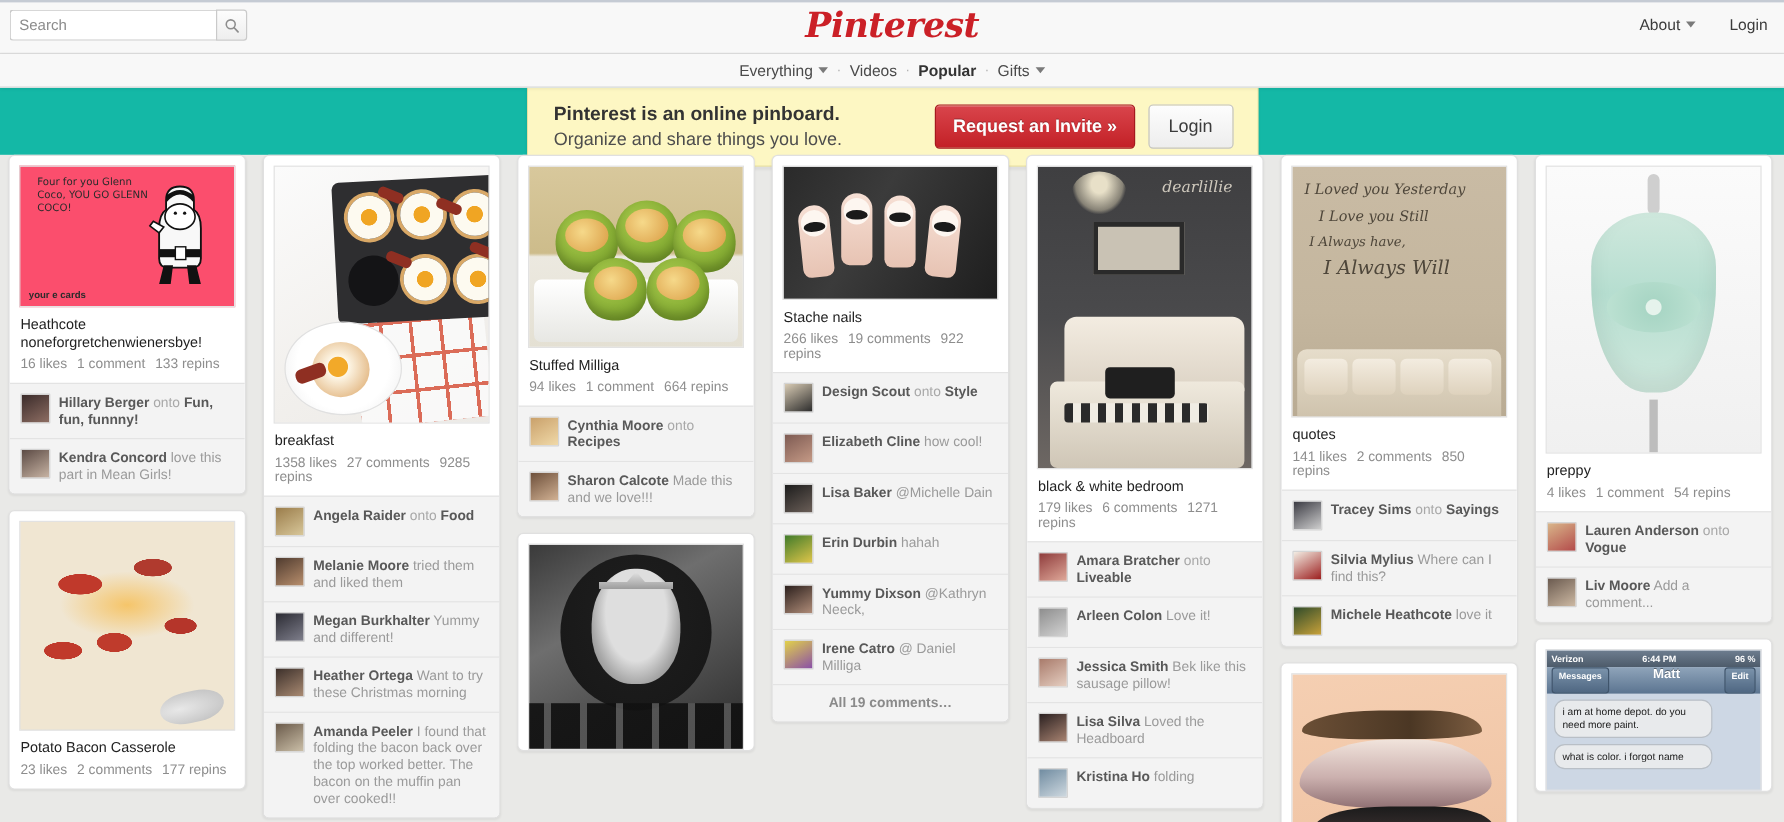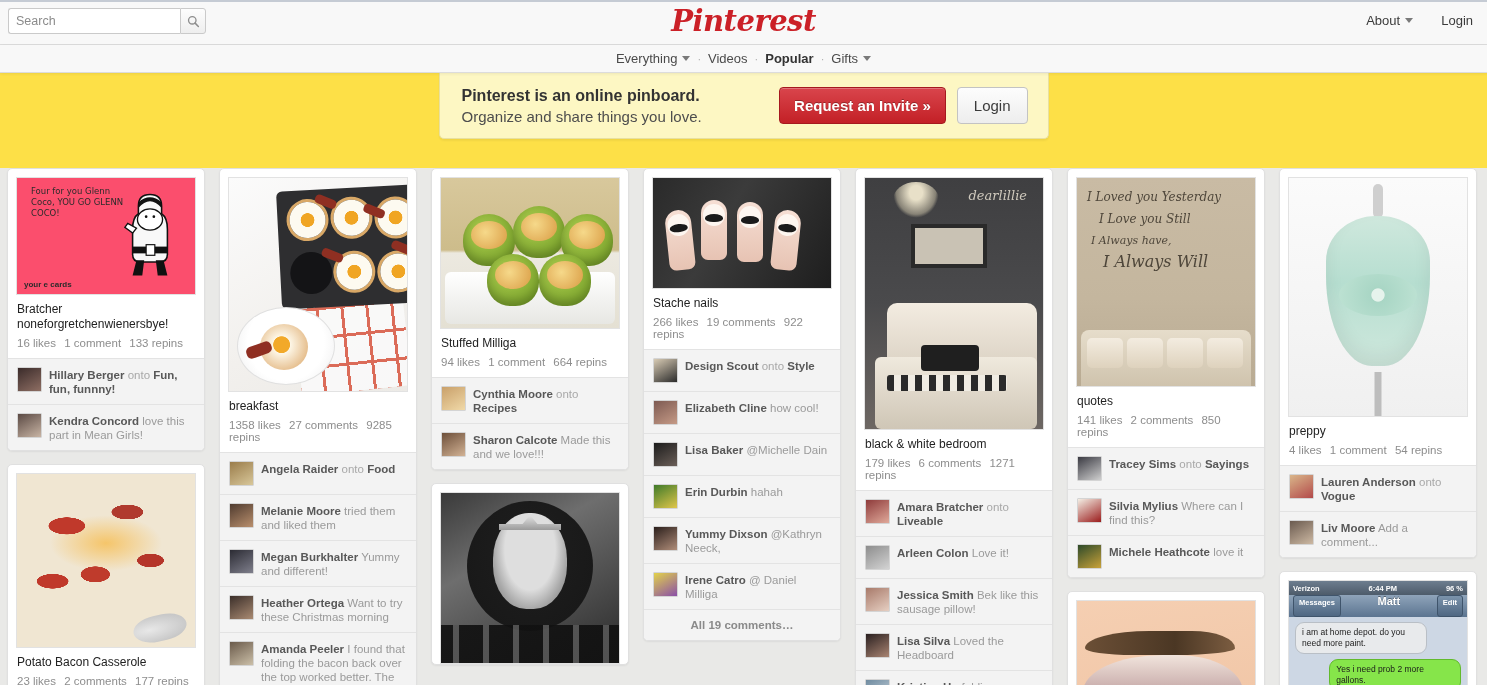--- a/index.html
+++ b/index.html
@@ -100,23 +100,23 @@
   .subnav a {
     color: #4a4a4a; text-decoration: none;
     display: inline-flex; align-items: center; gap: 5px;
     padding: 0 7px;
   }
   .subnav a.active { font-weight: bold; color: #333; }
   .subnav .dot { color: #b0b0b0; font-size: 11px; }
 
   
   .banner-area {
-    height: 95px;
+    height: 56px;
     position: relative;
-    background: #fde047;
+    background: #14b8a6;
   }
   .banner {
     position: absolute; left: 50%; transform: translateX(-50%);
     top: 0;
     width: 610px; height: 66px;
     background: #fdf7c3;
     border: 1px solid #e8e0a0;
     border-top: none;
     border-radius: 0 0 5px 5px;
     display: flex; align-items: center;
@@ -602,21 +602,21 @@
               <circle cx="34" cy="31" r="1.4" fill="#111"></circle>
             <path d="M12 48 l-8 -6 l3 -4 l9 5z" fill="#fff" stroke="#111" stroke-width="1.4"></path>
             <rect x="12" y="62" width="36" height="7" fill="#111"></rect>
             <rect x="26" y="60" width="9" height="11" fill="#fff" stroke="#111" stroke-width="1.2"></rect>
             <path d="M16 76 l-4 16 l10 0 l2 -16z M44 76 l4 16 l-10 0 l-2 -16z" fill="#111"></path>
           </svg>
           <div class="santa-logo">your e cards</div>
         </div>
       </div>
       <div class="pin-body">
-        <div class="pin-title">Bratcher noneforgretchenwienersbye!</div>
+        <div class="pin-title">Heathcote noneforgretchenwienersbye!</div>
         <div class="pin-stats">
           <span>16 likes</span>
           <span>1 comment</span>
           <span>133 repins</span>
         </div>
       </div>
       <div class="comment">
         <div class="avatar" style="background:linear-gradient(150deg,#3a2b2a,#8e6e63)"></div>
         <div class="ctext">
           <span class="cname">Hillary Berger</span>
@@ -1003,20 +1003,19 @@
             <span>Verizon</span>
             <span>6:44 PM</span>
             <span>96 %</span>
           </div>
           <div class="sms-nav">
             <span class="sms-btn">Messages</span>
             <span class="sms-title">Matt</span>
             <span class="sms-btn">Edit</span>
           </div>
           <div class="bub bub-gray">i am at home depot. do you need more paint.</div>
-          <div class="bub bub-green">Yes i need prob 2 more gallons.</div>
           <div class="bub bub-gray">what is color. i forgot name</div>
         </div>
       </div>
     </div>
   </div>
 
 </div>
 
 </body></html>

